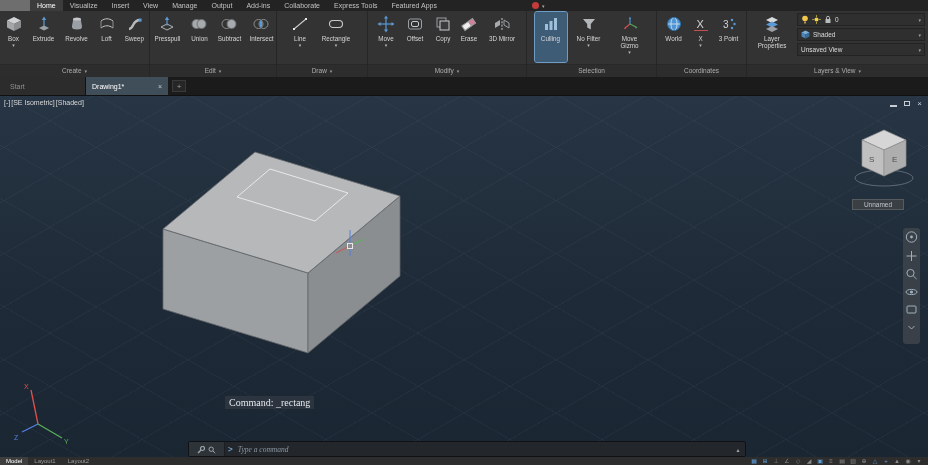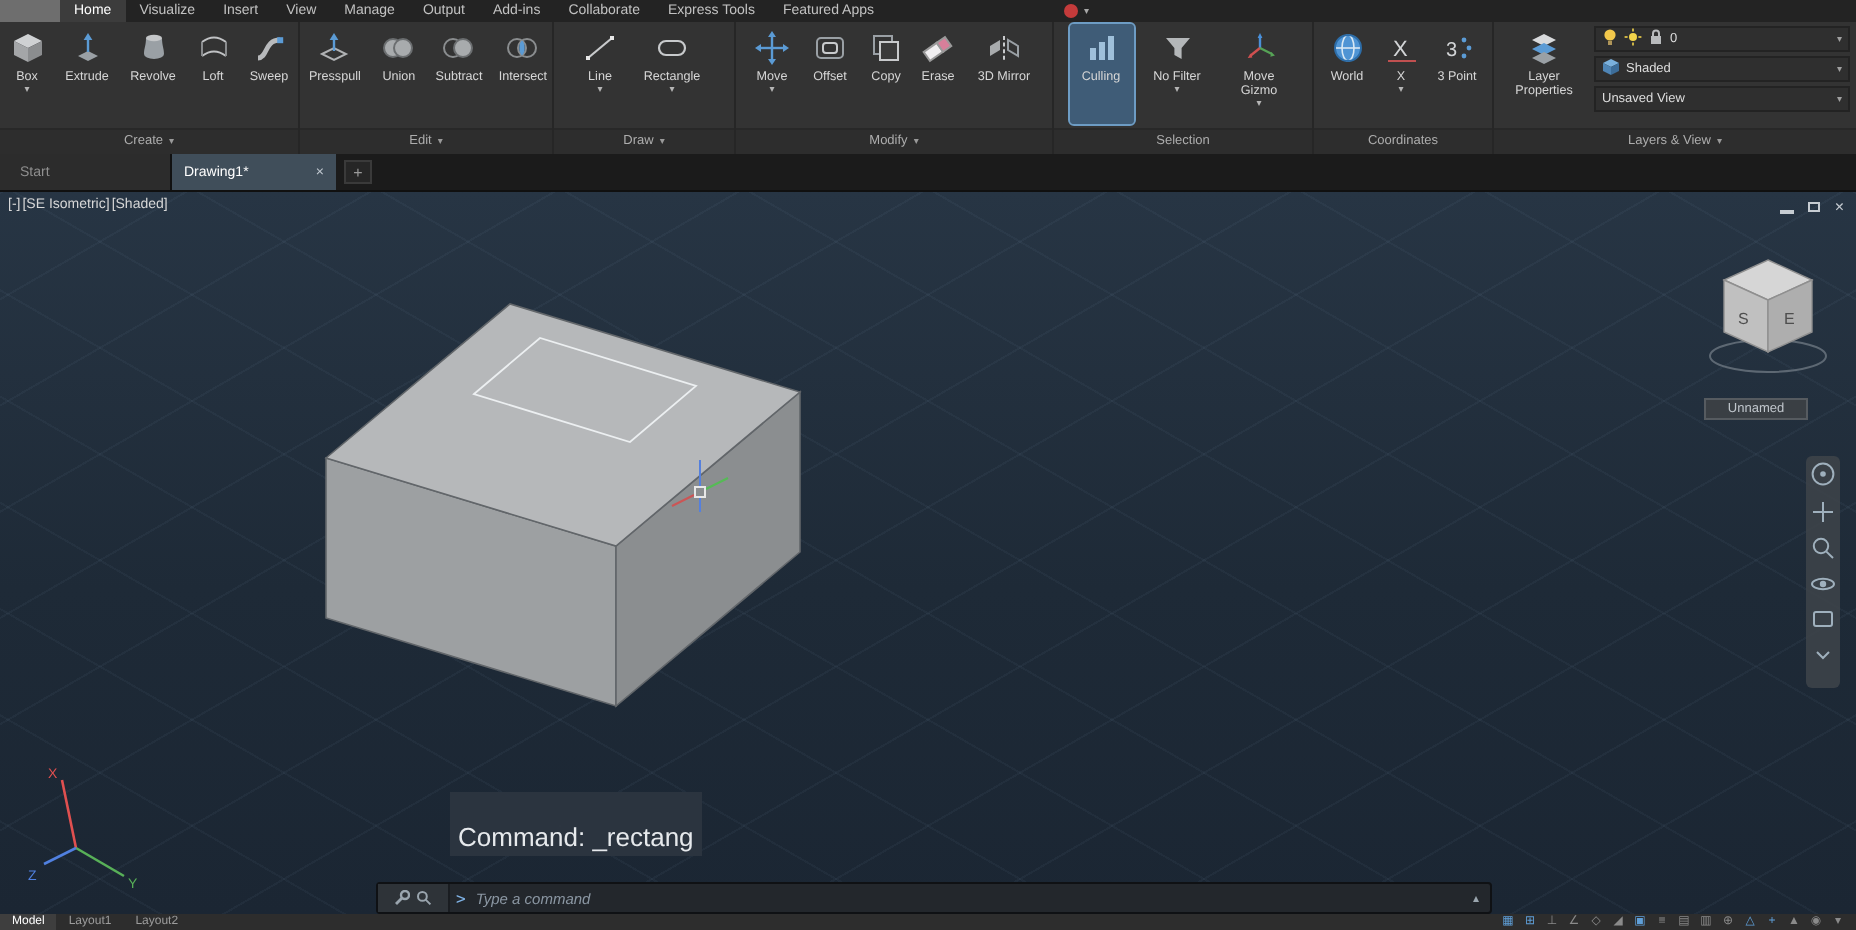--- a/index.html
+++ b/index.html
@@ -49,30 +49,30 @@
   .vp-controls{position:absolute;left:4px;top:3px;font-size:7px;color:#d8d8d8;display:flex;gap:1px;z-index:5;}
   .vp-controls span{cursor:default;}
   .win-controls{position:absolute;right:6px;top:3px;display:flex;gap:7px;align-items:center;color:#c6ccd2;font-size:8px;z-index:5;}
   .minbar{width:7px;height:2px;background:#c6ccd2;margin-top:5px;}
   .restorebox{width:6px;height:5px;border:1px solid #c6ccd2;}
   .scene{position:absolute;left:0;top:0;}
   .unnamed{position:absolute;left:852px;top:103px;width:52px;height:11px;background:#3a3f44;border:1px solid #565b60;color:#c0c6cc;font-size:6.5px;display:flex;align-items:center;justify-content:center;}
   .navbar{position:absolute;left:903px;top:132px;width:17px;height:116px;background:rgba(62,68,74,0.85);border-radius:3px;display:flex;justify-content:center;}
 
   
-  .cmdhist{position:absolute;font-family:Liberation Sans, sans-serif;font-size:13px;color:#e6e9ec;line-height:13px;height:13px;padding:16px 4px;white-space:pre;display:inline-block;}
+  .cmdhist{position:absolute;font-family:Liberation Serif, serif;font-size:10px;color:#e6e9ec;line-height:13px;height:13px;padding:0 4px;white-space:pre;display:inline-block;}
   .h1{left:225px;top:300px;background:rgba(45,53,64,0.92);}
   .h2{left:225px;top:315px;background:#45505e;}
   .h3{left:225px;top:330px;background:#45505e;}
 
   
   .dock{position:absolute;left:188px;top:441px;width:558px;height:16px;background:#23272c;border:1px solid #0f1114;border-radius:2px;display:flex;align-items:center;z-index:6;}
   .dock-left{width:36px;height:100%;background:#2e3338;display:flex;align-items:center;justify-content:center;gap:3px;border-right:1px solid #1a1d21;}
   .prompt{color:#7fb2e5;font-size:8px;padding:0 3px;font-family:"DejaVu Sans Mono",monospace;}
-  .cmd{flex:1;background:transparent;border:none;outline:none;color:#cfd6dc;font-family:Liberation Sans, sans-serif;font-size:7.5px;}
+  .cmd{flex:1;background:transparent;border:none;outline:none;color:#cfd6dc;font-family:Liberation Serif, serif;font-size:7.5px;}
   .cmd::placeholder{color:#8b97a3;font-style:italic;}
   .dock-up{width:14px;color:#9aa5ae;font-size:6px;text-align:center;}
 
   
   .statusbar{position:absolute;left:0;top:457px;width:100%;height:8px;background:#2d2d2d;display:flex;align-items:center;font-size:6px;color:#9c9c9c;}
   .sb-tab{padding:0 6px;height:100%;display:flex;align-items:center;}
   .sb-tab.model{color:#fff;background:#3e3e3e;}
   .sb-icons{margin-left:auto;display:flex;align-items:center;gap:1px;padding-right:4px;}
   .sb-ic{min-width:10px;text-align:center;font-size:6px;line-height:8px;}
   .sb-ic.b{color:#5f9fd8;}

